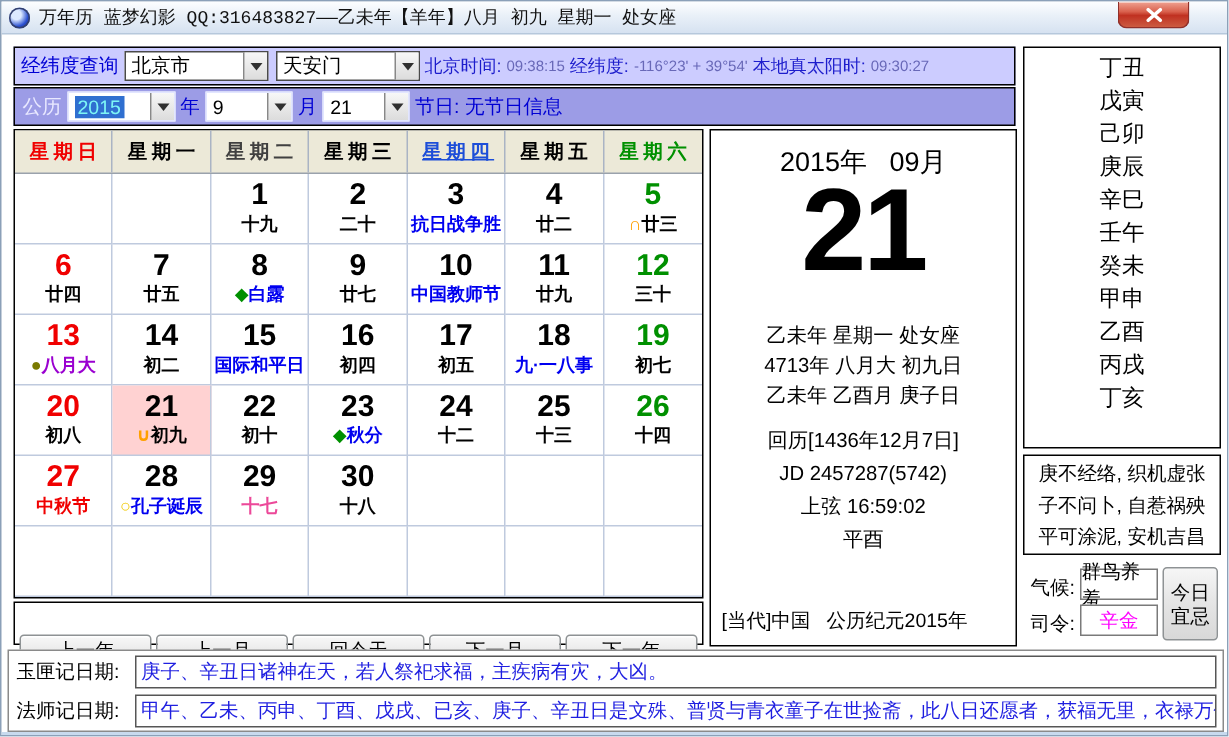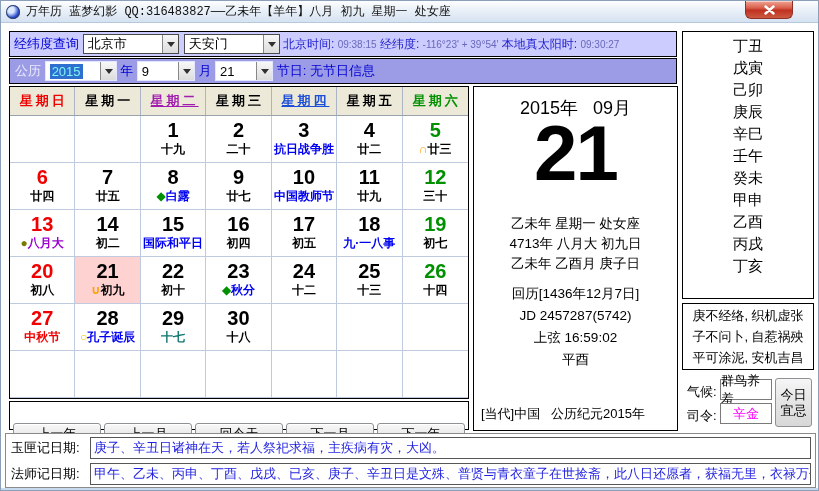--- a/index.html
+++ b/index.html
@@ -160,21 +160,21 @@
       <span class="ctext">21</span>
       <span class="carrow"></span>
     </div>
     <span class="blue-label"> 节日: 无节日信息</span>
   </div>
 
   <div class="cal-panel">
     <div class="week-header" id="week-header">
         <div class="wcell" style="color: rgb(240, 0, 0);">星期日</div>
         <div class="wcell" style="color: rgb(0, 0, 0);">星期一</div>
-        <div class="wcell" style="color: #a21caf; text-decoration: underline;">星期二</div>
+        <div class="wcell" style="color: #404040;">星期二</div>
         <div class="wcell" style="color: rgb(0, 0, 0);">星期三</div>
         <div class="wcell" style="color: #1d4ed8; text-decoration: underline;">星期四</div>
         <div class="wcell" style="color: rgb(0, 0, 0);">星期五</div>
         <div class="wcell" style="color: rgb(0, 144, 0);">星期六</div>
       </div>
     <div class="cal-grid" id="cal-grid">
         <div class="cell"></div>
         <div class="cell"></div>
         <div class="cell">
           <span class="num" style="color: rgb(0, 0, 0);">1</span>
@@ -283,21 +283,21 @@
         <div class="cell">
           <span class="num" style="color: rgb(240, 0, 0);">27</span>
           <span class="sub"><span style="color: rgb(240, 0, 0);">中秋节</span></span>
         </div>
         <div class="cell">
           <span class="num" style="color: rgb(0, 0, 0);">28</span>
           <span class="sub"><span class="sym" style="color: rgb(240, 200, 0);">○</span><span style="color: rgb(0, 0, 240);">孔子诞辰</span></span>
         </div>
         <div class="cell">
           <span class="num" style="color: rgb(0, 0, 0);">29</span>
-          <span class="sub"><span style="color: #0f766e;">十七</span></span>
+          <span class="sub"><span style="color: #ec4899;">十七</span></span>
         </div>
         <div class="cell">
           <span class="num" style="color: rgb(0, 0, 0);">30</span>
           <span class="sub"><span style="color: rgb(0, 0, 0);">十八</span></span>
         </div>
         <div class="cell"></div>
         <div class="cell"></div>
         <div class="cell"></div>
         <div class="cell"></div>
         <div class="cell"></div>

